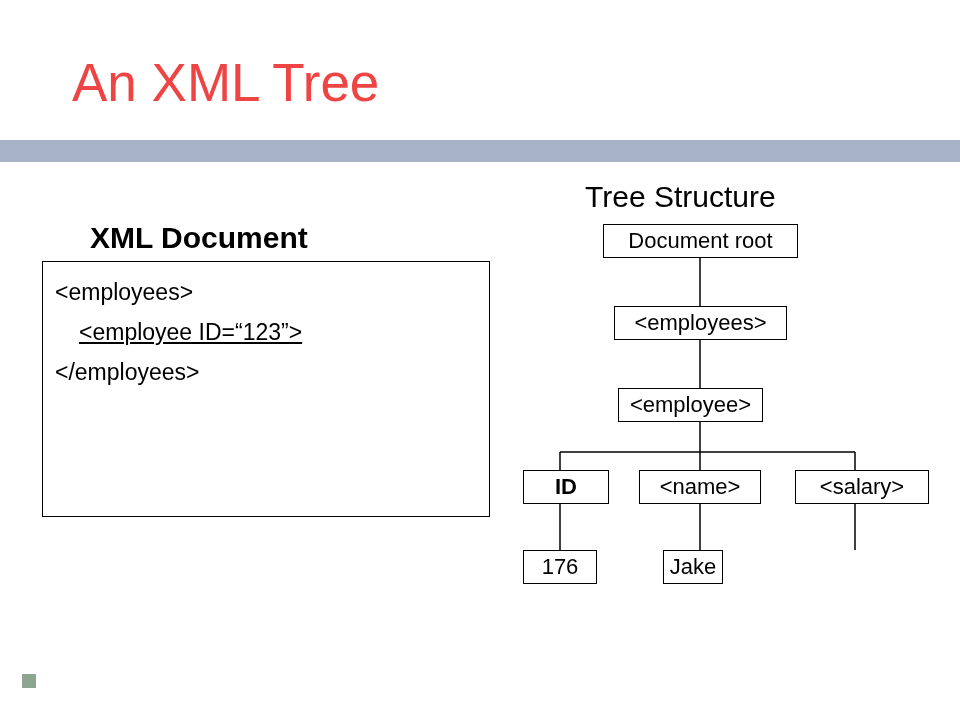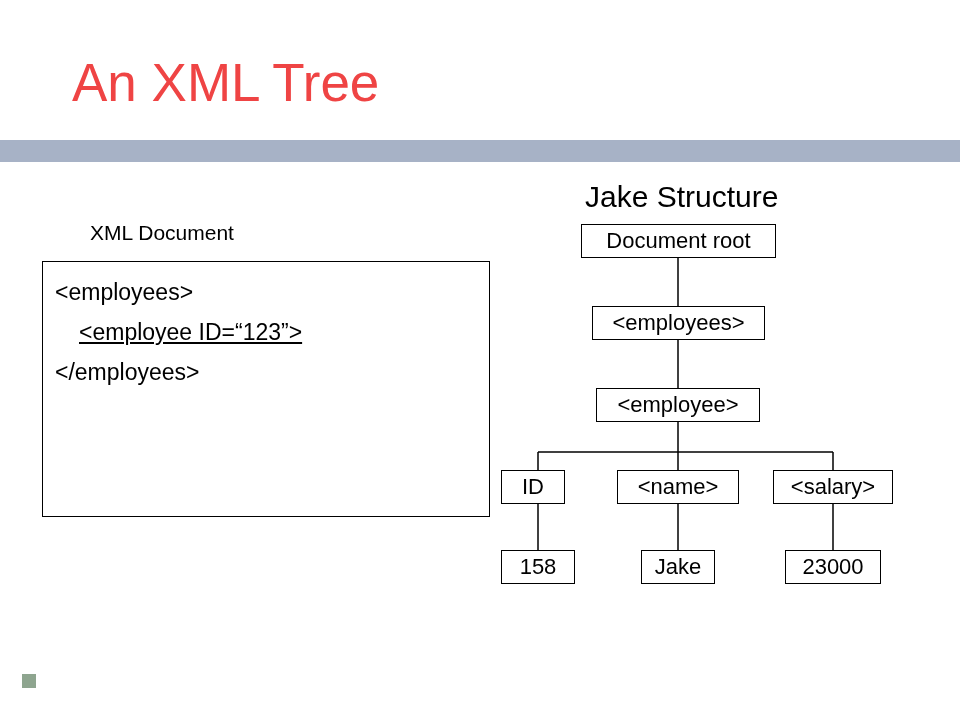--- a/index.html
+++ b/index.html
@@ -39,21 +39,22 @@
     left: 22px;
     top: 674px;
     width: 14px;
     height: 14px;
     background: #8ea58f;
   }
   .subhead-left {
     position: absolute;
     left: 90px;
     top: 221px;
-    font-size: 21px;
+    font-size: 30px;
+    font-weight: bold;
   }
   .subhead-right {
     position: absolute;
     left: 585px;
     top: 180px;
     font-size: 30px;
   }
   .xml-box {
     position: absolute;
     left: 42px;
@@ -65,21 +66,21 @@
     box-sizing: border-box;
     font-size: 23px;
     line-height: 40px;
     font-family: Verdana, sans-serif;
   }
   .ind1 { padding-left: 24px; display: block; text-decoration: underline; }
   .ind2 { padding-left: 48px; display: block; }
 
   .tree {
     position: absolute;
-    left: 483px;
+    left: 505px;
     top: 222px;
     width: 440px;
     height: 430px;
     font-size: 22px;
   }
   .node {
     position: absolute;
     border: 1.5px solid #000;
     background: #fff;
     text-align: center;
@@ -103,21 +104,21 @@
 </head>
 <body>
 
 <div class="slide">
 
   <div class="title">An XML Tree</div>
   <div class="underline-bar"></div>
   <div class="bullet"></div>
 
   <div class="subhead-left">XML Document</div>
-  <div class="subhead-right">Jake Structure</div>
+  <div class="subhead-right">Tree Structure</div>
 
   <div class="xml-box">
     <span>&lt;employees&gt;</span>
     <span class="ind1">&lt;employee ID=“123”&gt;</span>
     <span>&lt;/employees&gt;</span>
   </div>
 
   <div class="tree">
     <svg class="edges">
 
@@ -132,24 +133,23 @@
       <line x1="195" y1="230" x2="195" y2="248"></line>
       <line x1="350" y1="230" x2="350" y2="248"></line>
 
       <line x1="55" y1="282" x2="55" y2="328"></line>
       <line x1="195" y1="282" x2="195" y2="328"></line>
       <line x1="350" y1="282" x2="350" y2="328"></line>
     </svg>
 
     <div class="node" style="left:98px;  top:2px;   width:195px;">Document root</div>
     <div class="node" style="left:109px; top:84px;  width:173px;">&lt;employees&gt;</div>
-    <div class="node" style="left:113px; top:166px; width:164px;">&lt;employee&gt;</div>
+    <div class="node" style="left:113px; top:166px; width:145px;">&lt;employee&gt;</div>
 
-    <div class="node" style="left:18px;  top:248px; width:64px;">ID</div>
+    <div class="node" style="left:18px;  top:248px; width:86px;font-weight:bold;">ID</div>
     <div class="node" style="left:134px; top:248px; width:122px;text-align:center;">&lt;name&gt;</div>
-    <div class="node" style="left:290px; top:248px; width:120px;">&lt;salary&gt;</div>
+    <div class="node" style="left:290px; top:248px; width:134px;">&lt;salary&gt;</div>
 
-    <div class="node" style="left:18px;  top:328px; width:74px;">158</div>
-    <div class="node" style="left:158px; top:328px; width:74px;">Jake</div>
-    <div class="node" style="left:302px; top:328px; width:96px;">23000</div>
+    <div class="node" style="left:18px;  top:328px; width:74px;">176</div>
+    <div class="node" style="left:158px; top:328px; width:60px;">Jake</div>
   </div>
 
 </div>
 
 </body></html>

